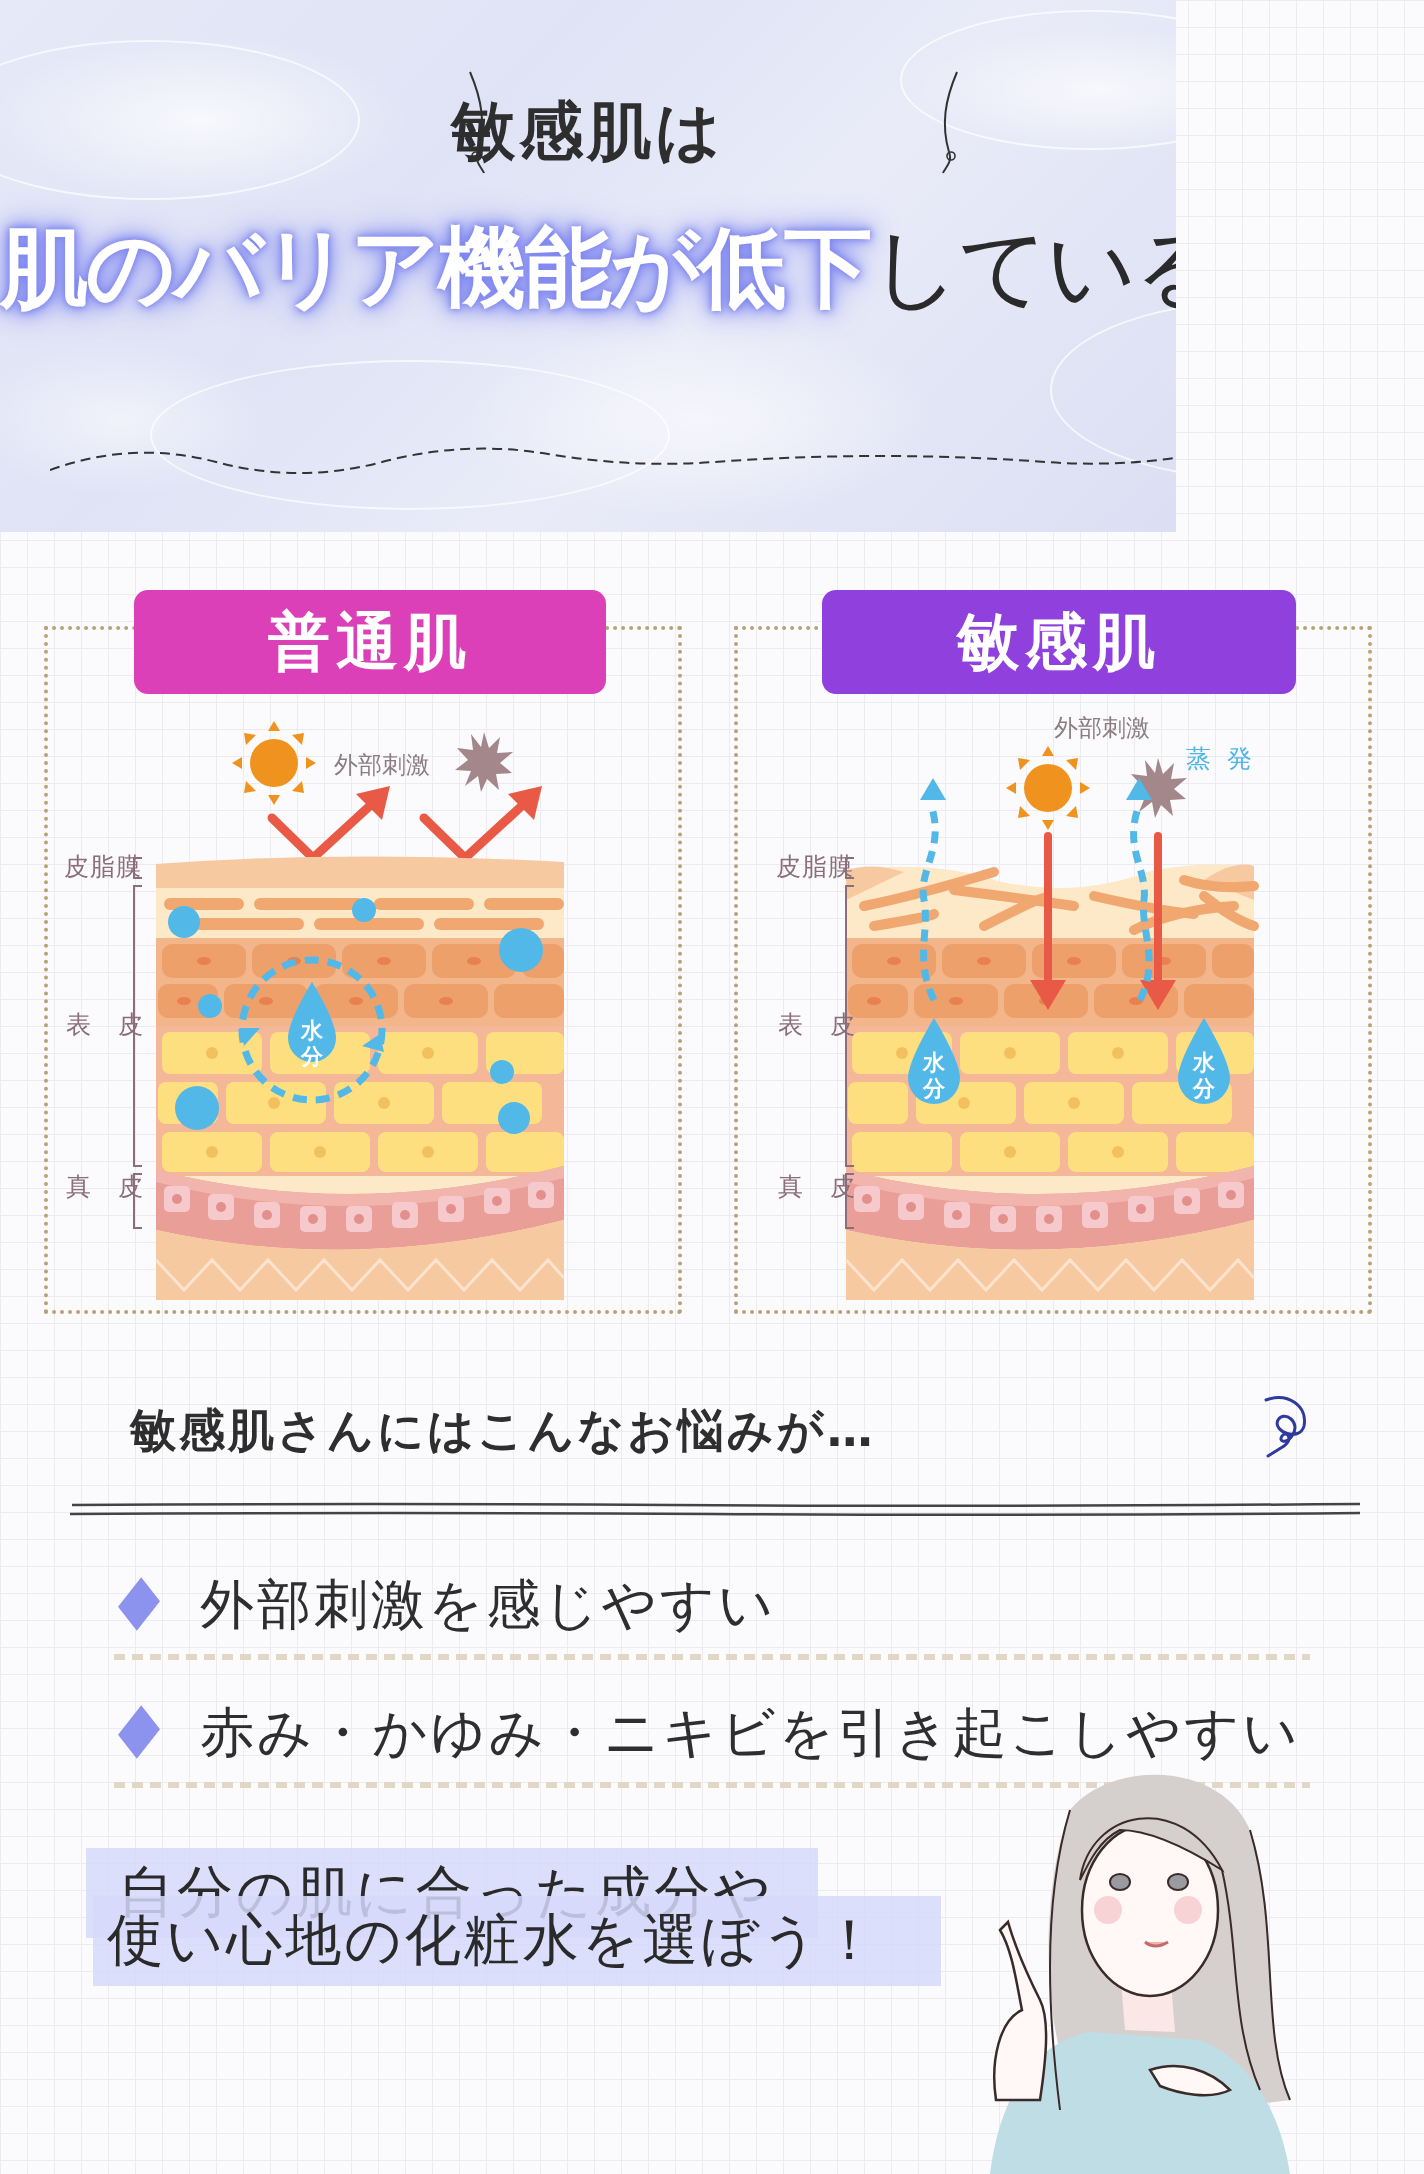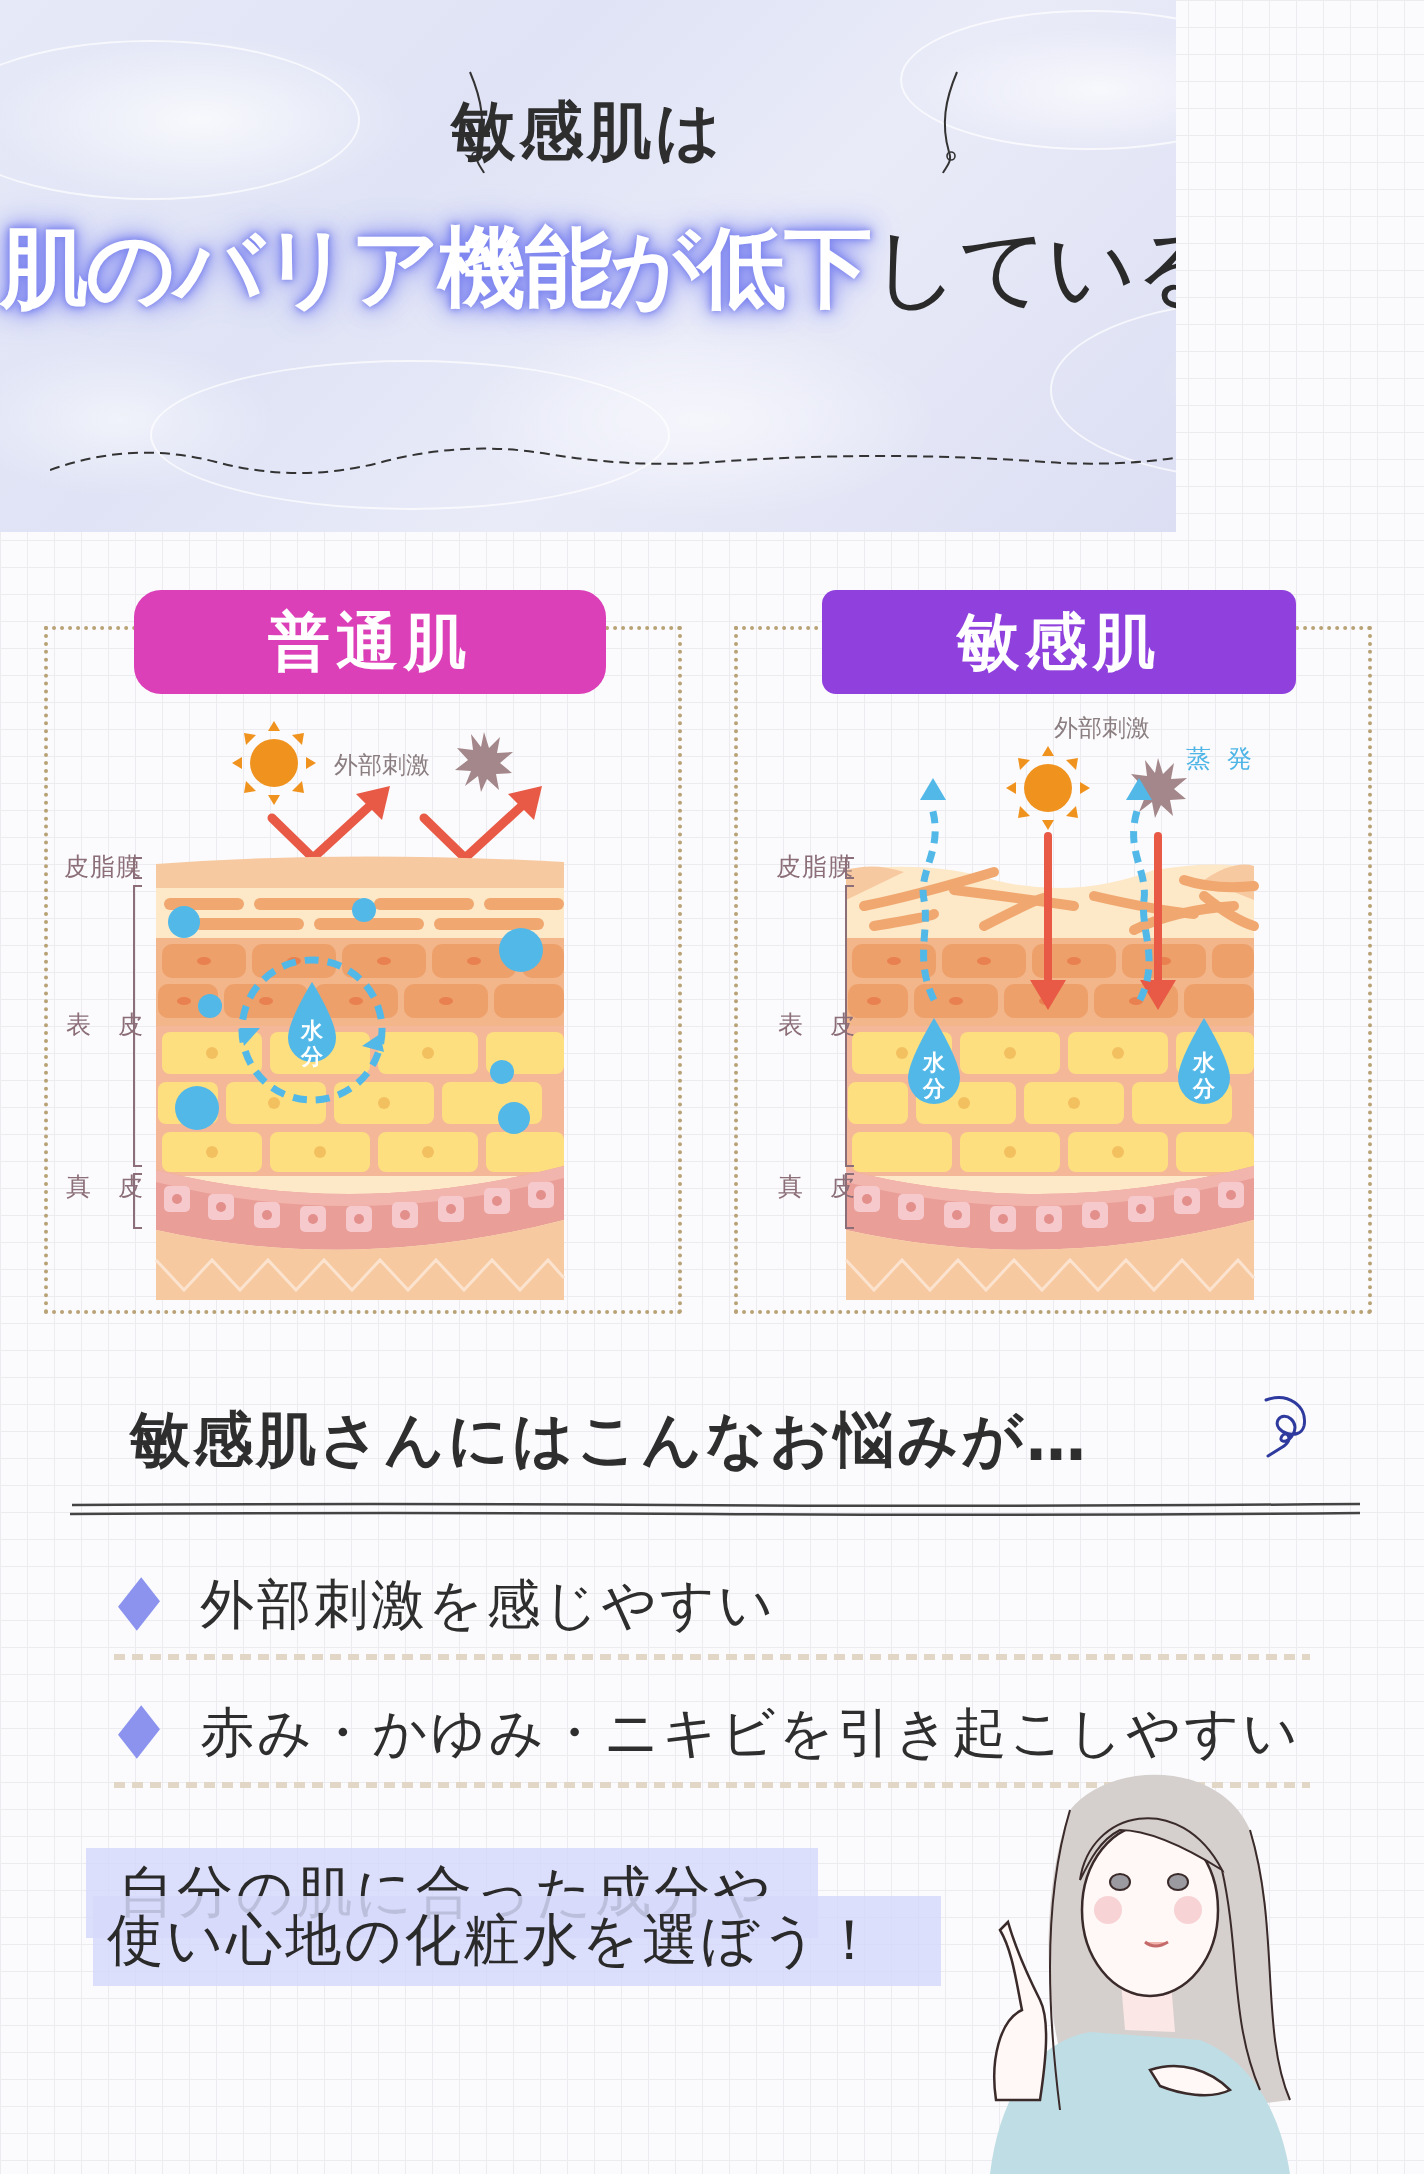--- a/index.html
+++ b/index.html
@@ -59,39 +59,39 @@
     position: absolute; top: 626px; width: 638px; height: 688px;
     border: 4px dotted #b8a276;
   }
   .compare-box.normal { left: 44px; }
   .compare-box.sensitive { left: 734px; }
   .label-pill {
     position: absolute; top: 590px; height: 104px; border-radius: 14px;
     color: #fff; font-size: 62px; font-weight: bold; letter-spacing: 6px;
     display: flex; align-items: center; justify-content: center;
   }
-  .label-pill.normal { left: 134px; width: 472px; background: #dc40b8; border-radius: 27px; }
+  .label-pill.normal { left: 134px; width: 472px; background: #dc40b8; }
   .label-pill.sensitive { left: 822px; width: 474px; background: #8f40dd; }
 
   .diagram { position: absolute; top: 700px; width: 640px; height: 600px; }
   .diagram.normal { left: 44px; }
   .diagram.sensitive { left: 734px; }
   .diagram svg { position: absolute; left: 0; top: 0; }
   .layer-label {
     position: absolute; font-size: 25px; color: #8b6e77; letter-spacing: 1px; white-space: nowrap;
   }
   .evap-label { position: absolute; font-size: 25px; color: #4fb5e6; letter-spacing: 4px; }
   .drop-label {
     position: absolute; color: #fff; font-size: 22px; font-weight: bold; line-height: 26px;
     text-align: center; width: 30px;
   }
 
   
   .trouble-title {
-    position: absolute; left: 130px; top: 1400px; font-size: 60px; font-weight: bold;
+    position: absolute; left: 130px; top: 1400px; font-size: 46px; font-weight: bold;
     color: #2e2e2e; letter-spacing: 3px; white-space: nowrap;
   }
   .swirl { position: absolute; left: 1258px; top: 1392px; width: 60px; height: 72px; }
   .double-line { position: absolute; left: 70px; top: 1500px; width: 1290px; height: 20px; }
   .trouble-item {
     position: absolute; left: 110px; height: 90px; display: flex; align-items: center;
   }
   .trouble-item .diamond {
     width: 56px; height: 56px; position: relative; margin-right: 34px;
   }

